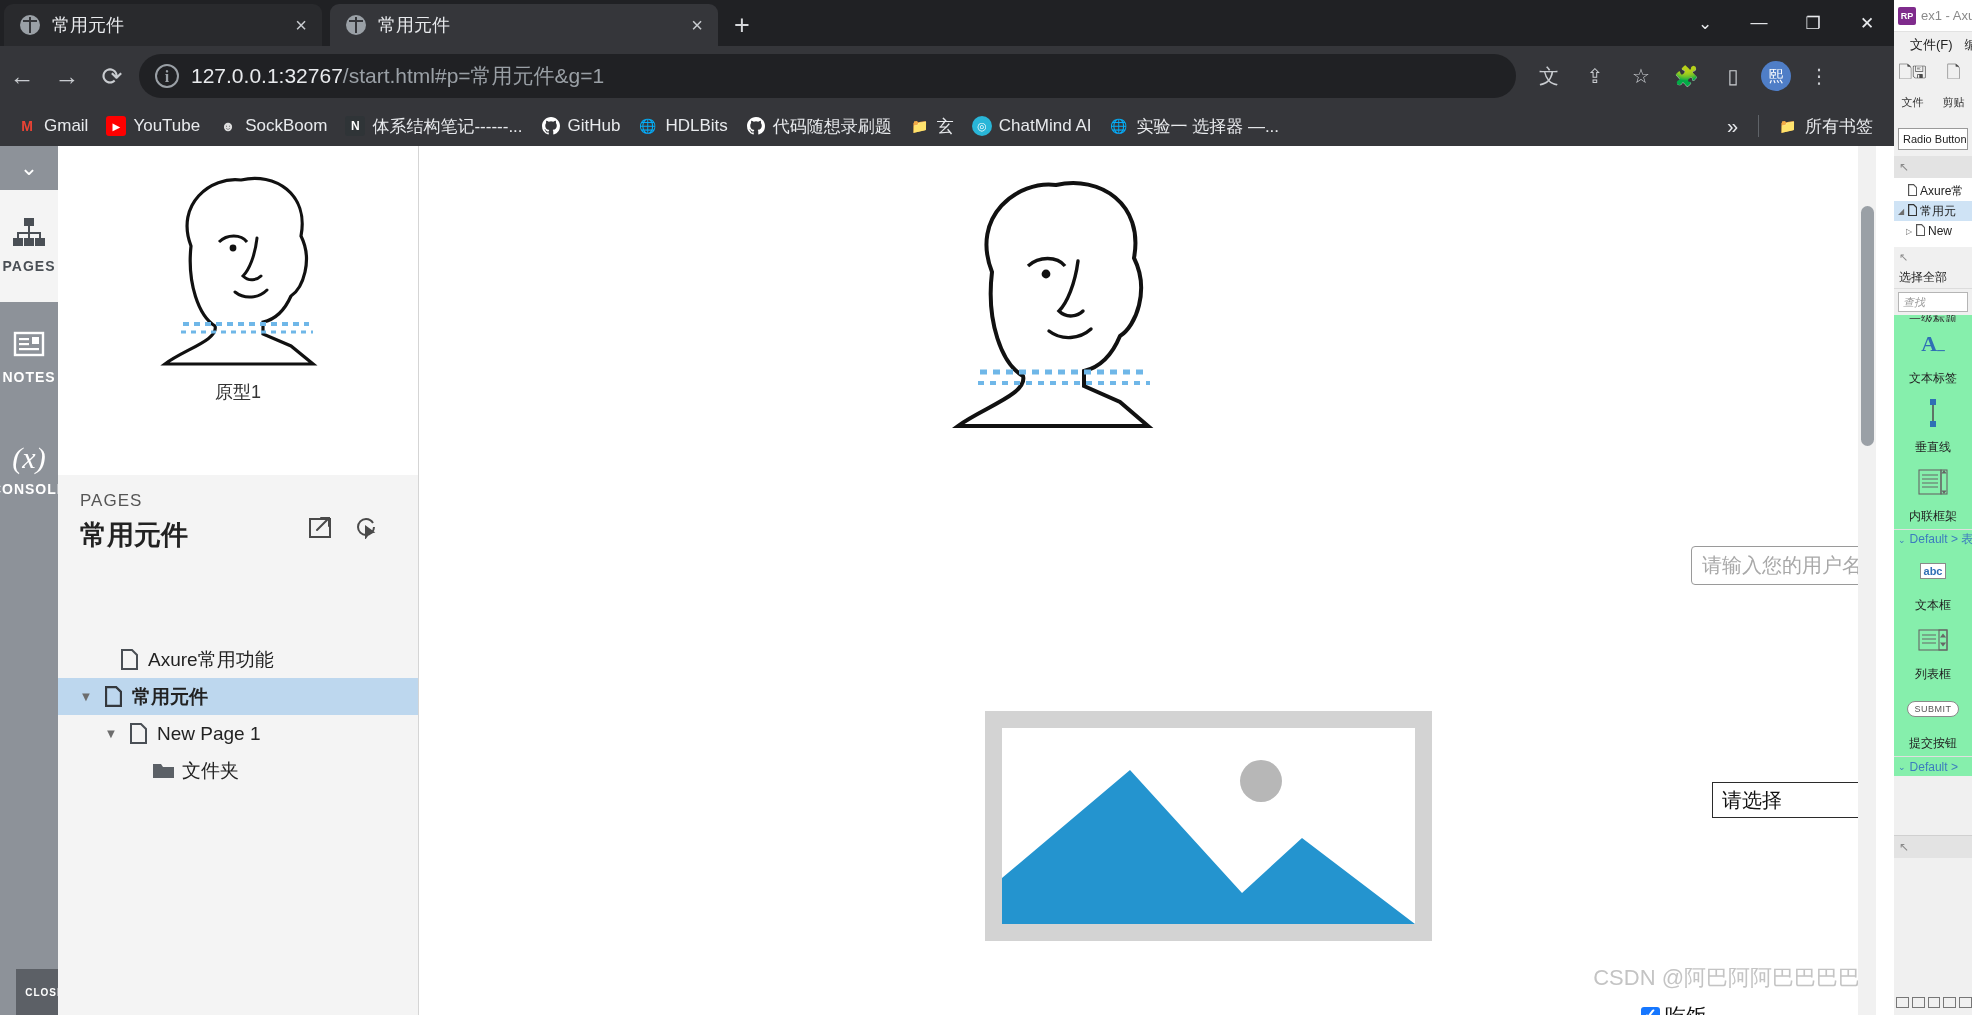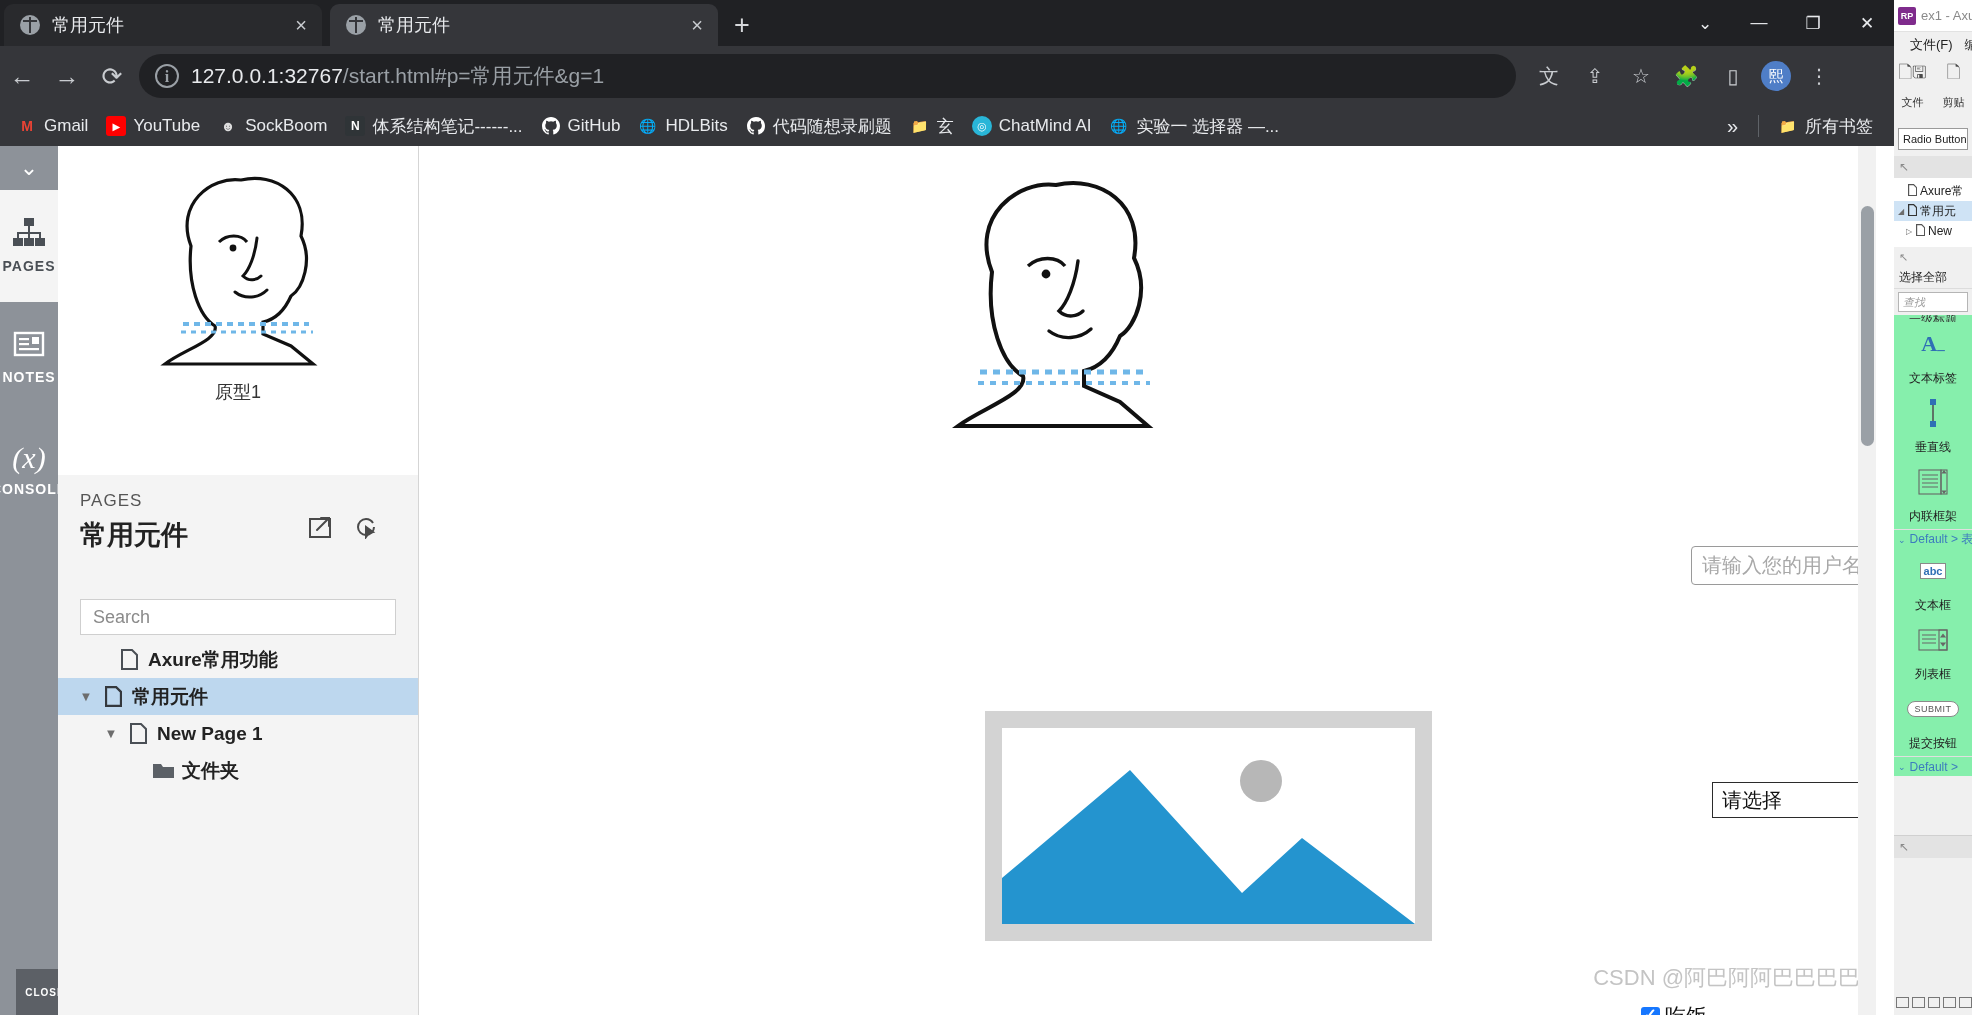--- a/index.html
+++ b/index.html
@@ -57,21 +57,21 @@
   .axpanel { position:absolute; left:58px; top:0; width:361px; height:869px; background:#f4f4f4; border-right:1px solid #d5d5d5; }
   .thumbbox { position:absolute; left:0; top:0; width:360px; height:329px; background:#ffffff; display:flex; flex-direction:column; align-items:center; justify-content:flex-start; padding-top:18px; }
   .thumbcap { font-size:18px; color:#333; margin-top:6px; }
   .phdr { position:absolute; left:0; top:329px; width:360px; height:110px; padding:16px 22px 0 22px; }
   .phdr .kicker { font-size:17px; color:#555; letter-spacing:1px; }
   .phdr .bigtitle { font-size:27px; color:#222; font-weight:bold; margin-top:6px; }
   .phdr .acts { position:absolute; right:40px; top:40px; display:flex; gap:22px; color:#5a5a5a; }
   .searchwrap { position:absolute; left:0; top:439px; width:360px; padding:14px 22px 8px 22px; }
   .searchinput { width:316px; height:36px; background:#ffffff; border:1px solid #cfcfcf; font-size:18px; color:#8b8b8b; padding:0 12px; line-height:34px; }
   .tree { position:absolute; left:0; top:495px; width:360px; }
-  .trow { display:flex; align-items:center; height:37px; font-size:19px; color:#222; white-space:nowrap;font-weight:bold; }
+  .trow { display:flex; align-items:center; height:37px; font-size:19px; color:#222; white-space:nowrap; }
   .trow.sel { background:#bdd7ee; font-weight:bold; }
   .tw { width:28px; text-align:center; color:#6d6d6d; font-size:13px; flex:0 0 auto; }
   .tico { width:26px; flex:0 0 auto; display:flex; align-items:center; justify-content:center; margin-right:6px; }
 
   .canvas { position:absolute; left:419px; top:0; width:1457px; height:869px; background:#ffffff; overflow:hidden; }
   .sketch { position:absolute; left:485px; top:18px; width:300px; height:275px; }
   .photo { position:absolute; left:566px; top:565px; width:447px; height:230px; background:#d3d3d3; padding:17px; }
   .photo-in { width:100%; height:100%; background:#ffffff; position:relative; overflow:hidden; }
   .sun { position:absolute; left:238px; top:32px; width:42px; height:42px; border-radius:50%; background:#b7b7b7; }
 
@@ -288,23 +288,20 @@
             </span>
             <span>
               <svg width="24" height="24" viewBox="0 0 24 24" fill="none" stroke="#4a4a4a" stroke-width="2">
                   <path d="M20 12 A8 8 0 1 1 12 4 A8 8 0 0 1 19 8"></path>
                   <path d="M12 12 L12 22 L15 18 L19 17 Z" fill="#4a4a4a"></path>
                 </svg>
             </span>
           </div>
         </div>
 
-        <div class="searchwrap">
-          <div class="searchinput">Search</div>
-        </div>
 
         <div class="tree">
           <div class="trow">
             <span class="tw" style="margin-left:30px;"></span>
             <span class="tico">
                 <svg width="17" height="21" viewBox="0 0 17 21" fill="none" stroke="#4a4f55" stroke-width="2">
                   <path d="M1 1 L11 1 L16 6 L16 20 L1 20 Z"></path>
                 </svg>
               </span>
             <span>Axure常用功能</span>

